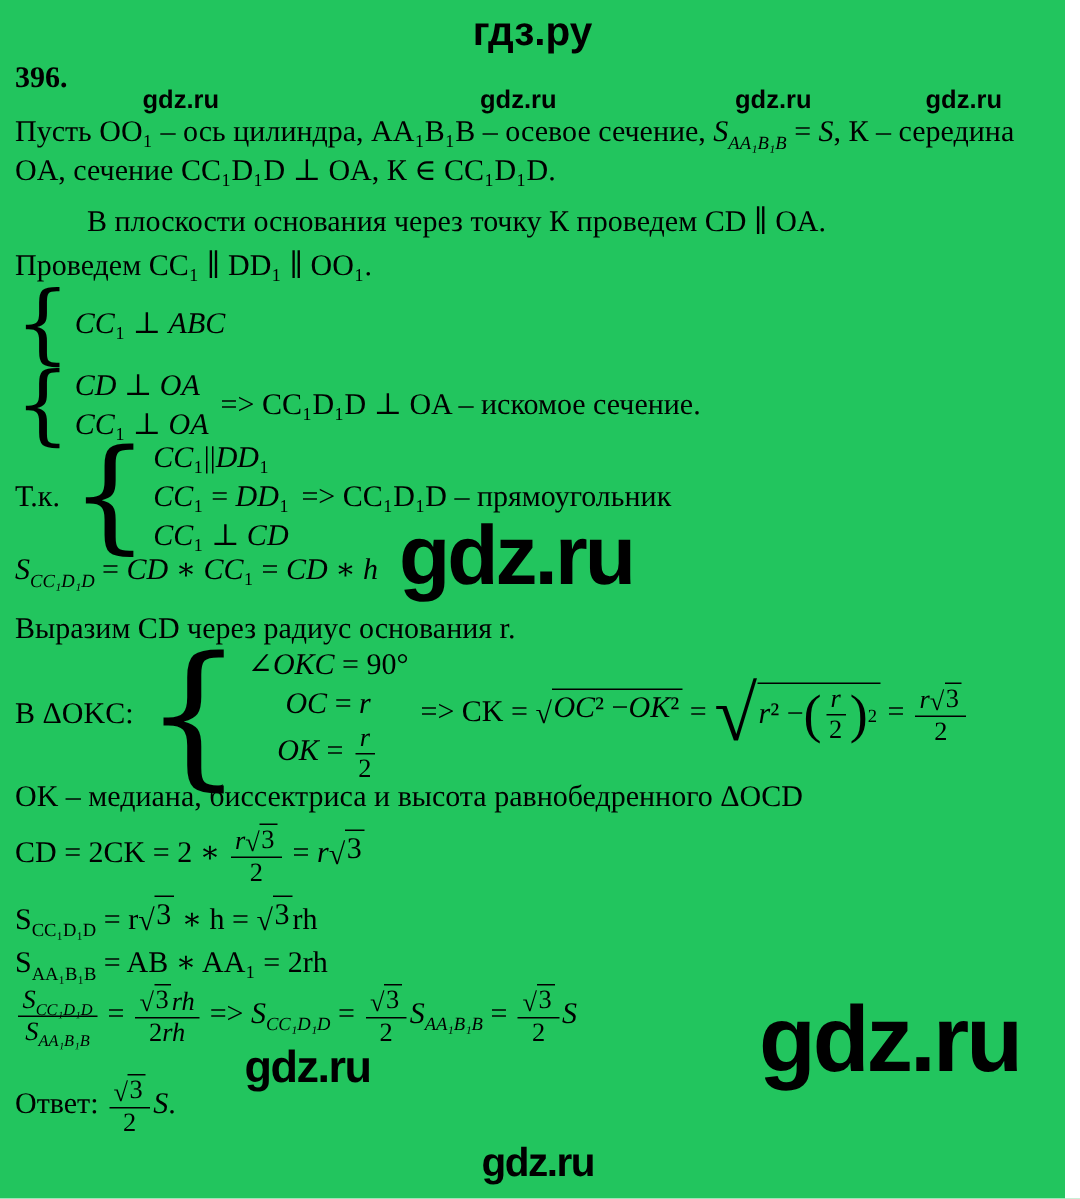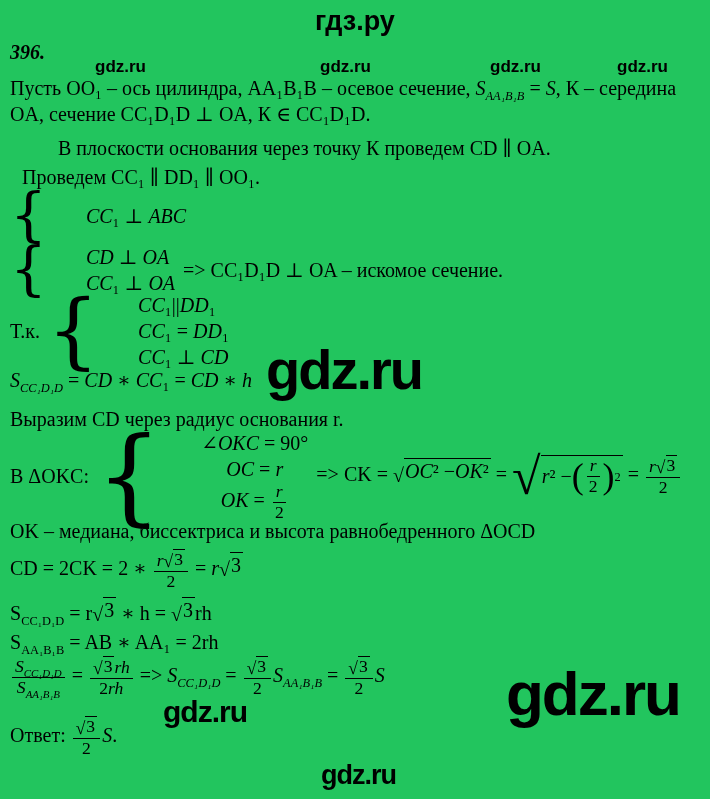--- a/index.html
+++ b/index.html
@@ -27,31 +27,31 @@
   .sqrt .rc{border-top:1.6px solid #000;padding:0 2px 0 1px;display:inline-flex;align-items:center;}
   .sqrt.tall{vertical-align:middle;}
   .sqrt.tall .rad{font-size:2.6em;line-height:0.78;font-weight:300;}
   .paren{font-size:1.8em;line-height:0.8;font-weight:300;}
   .system{display:flex;align-items:center;}
   .system .prefix{margin-right:7px;}
   .system .brace{
     font-family:"DejaVu Serif",serif;font-weight:400;line-height:0.85;margin-right:3px;
   }
   .system .rows{display:flex;flex-direction:column;align-items:flex-start;}
-  .system .row{line-height:1.3;margin-left:36px;}
+  .system .row{line-height:1.3;}
   .system .suffix{margin-left:8px;}
   [data-name="system-1"] .brace,[data-name="system-2"] .brace{font-size:58px;}
   [data-name="system-3"] .brace{font-size:82px;}
   [data-name="system-4"] .brace{font-size:104px;}
   [data-name="system-4"] .rows{align-items:center;}
-  [data-name="problem-number"]{left:10px;top:40px;font-style:italic;}
+  [data-name="problem-number"]{left:10px;top:40px;}
   [data-name="line-1"]{left:10px;top:76px;}
   [data-name="line-2"]{left:10px;top:102px;}
   [data-name="line-3"]{left:10px;top:136px;margin-left:48px;}
-  [data-name="line-4"]{left:22px;top:165px;}
+  [data-name="line-4"]{left:10px;top:165px;}
   [data-name="system-1"]{left:10px;top:191px;}
   [data-name="system-2"]{left:10px;top:244px;}
   [data-name="system-3"]{left:10px;top:292px;}
   [data-name="formula-s-section"]{left:10px;top:368px;}
   [data-name="line-express-cd"]{left:10px;top:407px;}
   [data-name="system-4"]{left:10px;top:430px;}
   [data-name="line-ok-median"]{left:10px;top:519px;}
   [data-name="line-cd-2ck"]{left:10px;top:549px;}
   [data-name="line-s-section"]{left:10px;top:597px;}
   [data-name="line-s-axial"]{left:10px;top:630px;}
@@ -96,20 +96,21 @@
         <span class="suffix" data-name="system-conclusion"><span class="t" data-name="text">=&gt; CC₁D₁D ⊥ OA – искомое сечение.</span></span>
       </div>
       <div class="block system" data-name="system-3">
         <span class="prefix" data-name="system-prefix">Т.к.</span>
         <span class="brace" data-name="system-brace">{</span>
         <span class="rows" data-name="system-rows">
           <span class="row" data-name="system-row"><span class="it" data-name="math-italic">CC</span><span class="t" data-name="text">₁||</span><span class="it" data-name="math-italic">DD</span><span class="t" data-name="text">₁</span></span>
           <span class="row" data-name="system-row"><span class="it" data-name="math-italic">CC</span><span class="t" data-name="text">₁ = </span><span class="it" data-name="math-italic">DD</span><span class="t" data-name="text">₁</span></span>
           <span class="row" data-name="system-row"><span class="it" data-name="math-italic">CC</span><span class="t" data-name="text">₁ ⊥ </span><span class="it" data-name="math-italic">CD</span></span>
         </span>
+        <span class="suffix" data-name="system-conclusion"><span class="t" data-name="text">=&gt; CC₁D₁D – прямоугольник</span></span>
       </div>
       <div class="block" data-name="formula-s-section"><span class="it" data-name="math-italic">S</span><sub class="sb" data-name="subscript"><span class="it" data-name="math-italic">CC₁D₁D</span></sub><span class="t" data-name="text"> = </span><span class="it" data-name="math-italic">CD</span><span class="t" data-name="text"> ∗ </span><span class="it" data-name="math-italic">CC</span><span class="t" data-name="text">₁ = </span><span class="it" data-name="math-italic">CD</span><span class="t" data-name="text"> ∗ </span><span class="it" data-name="math-italic">h</span></div>
       <div class="block" data-name="line-express-cd"><span class="t" data-name="text">Выразим CD через радиус основания r.</span></div>
       <div class="block system" data-name="system-4">
         <span class="prefix" data-name="system-prefix">В ΔOKC:</span>
         <span class="brace" data-name="system-brace">{</span>
         <span class="rows" data-name="system-rows">
           <span class="row" data-name="system-row"><span class="t" data-name="text">∠</span><span class="it" data-name="math-italic">OKC</span><span class="t" data-name="text"> = 90°</span></span>
           <span class="row" data-name="system-row"><span class="it" data-name="math-italic">OC</span><span class="t" data-name="text"> = </span><span class="it" data-name="math-italic">r</span></span>
           <span class="row" data-name="system-row"><span class="it" data-name="math-italic">OK</span><span class="t" data-name="text"> = </span><span class="frac" data-name="fraction">

